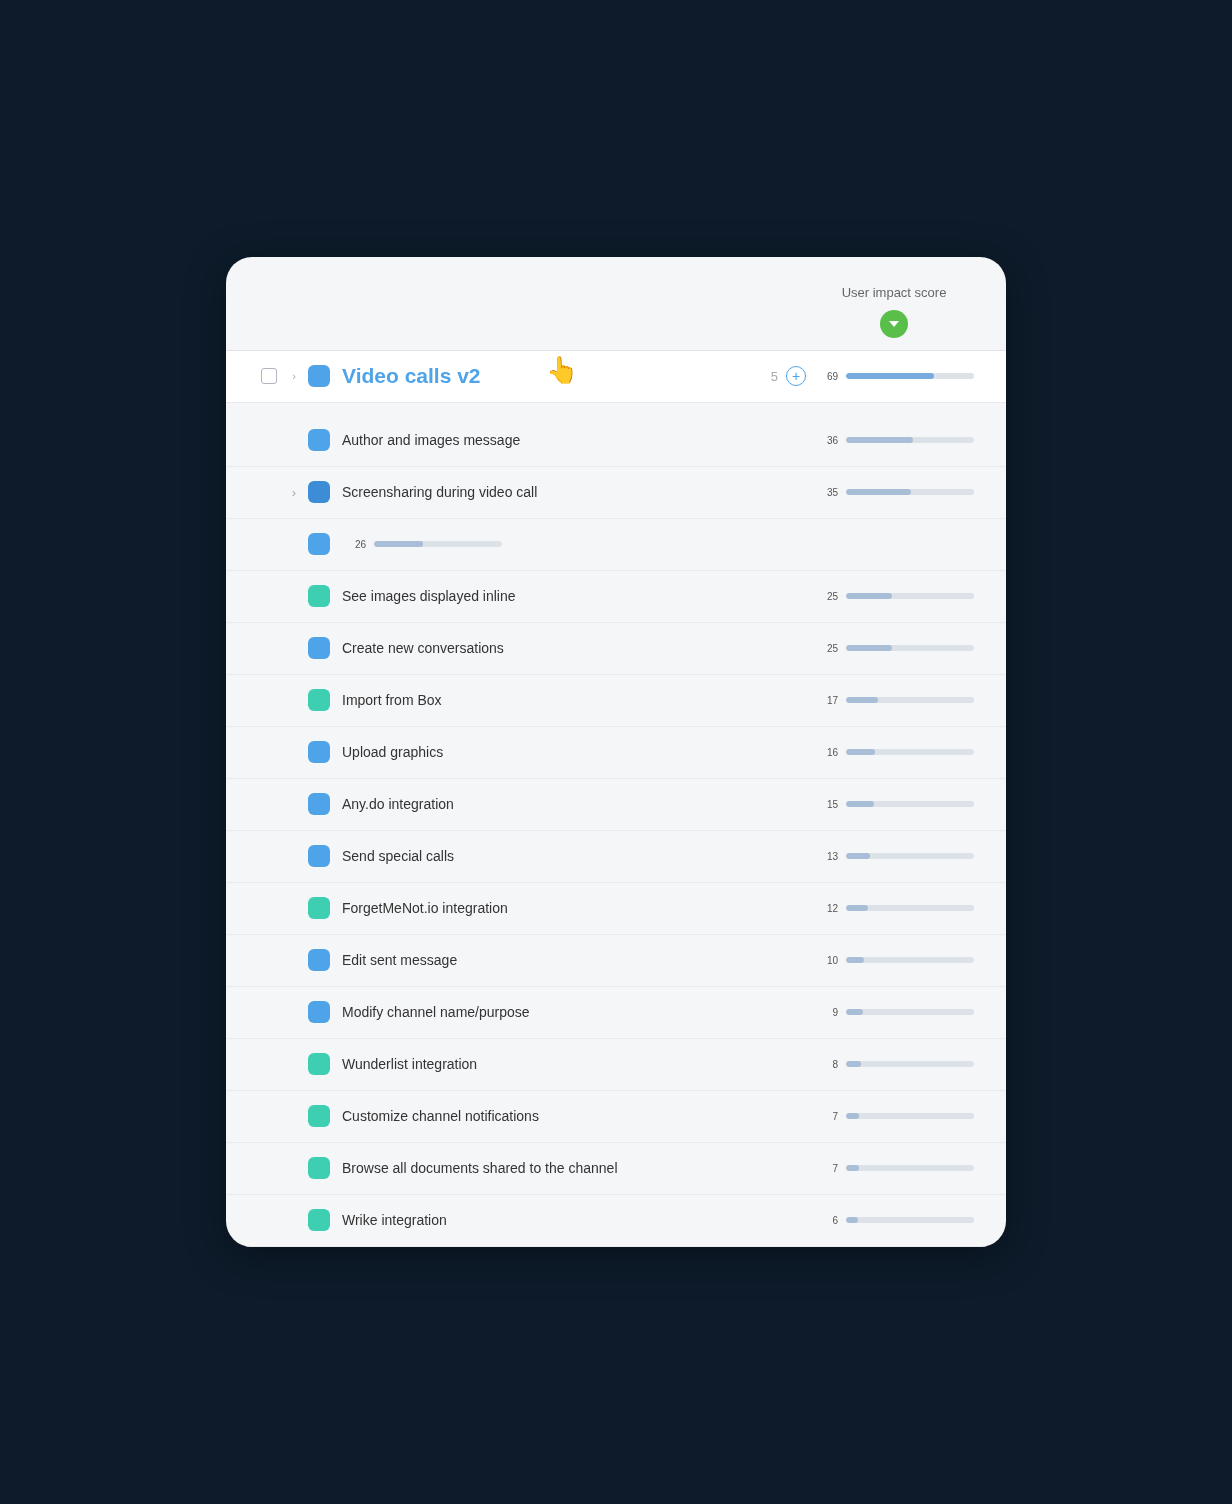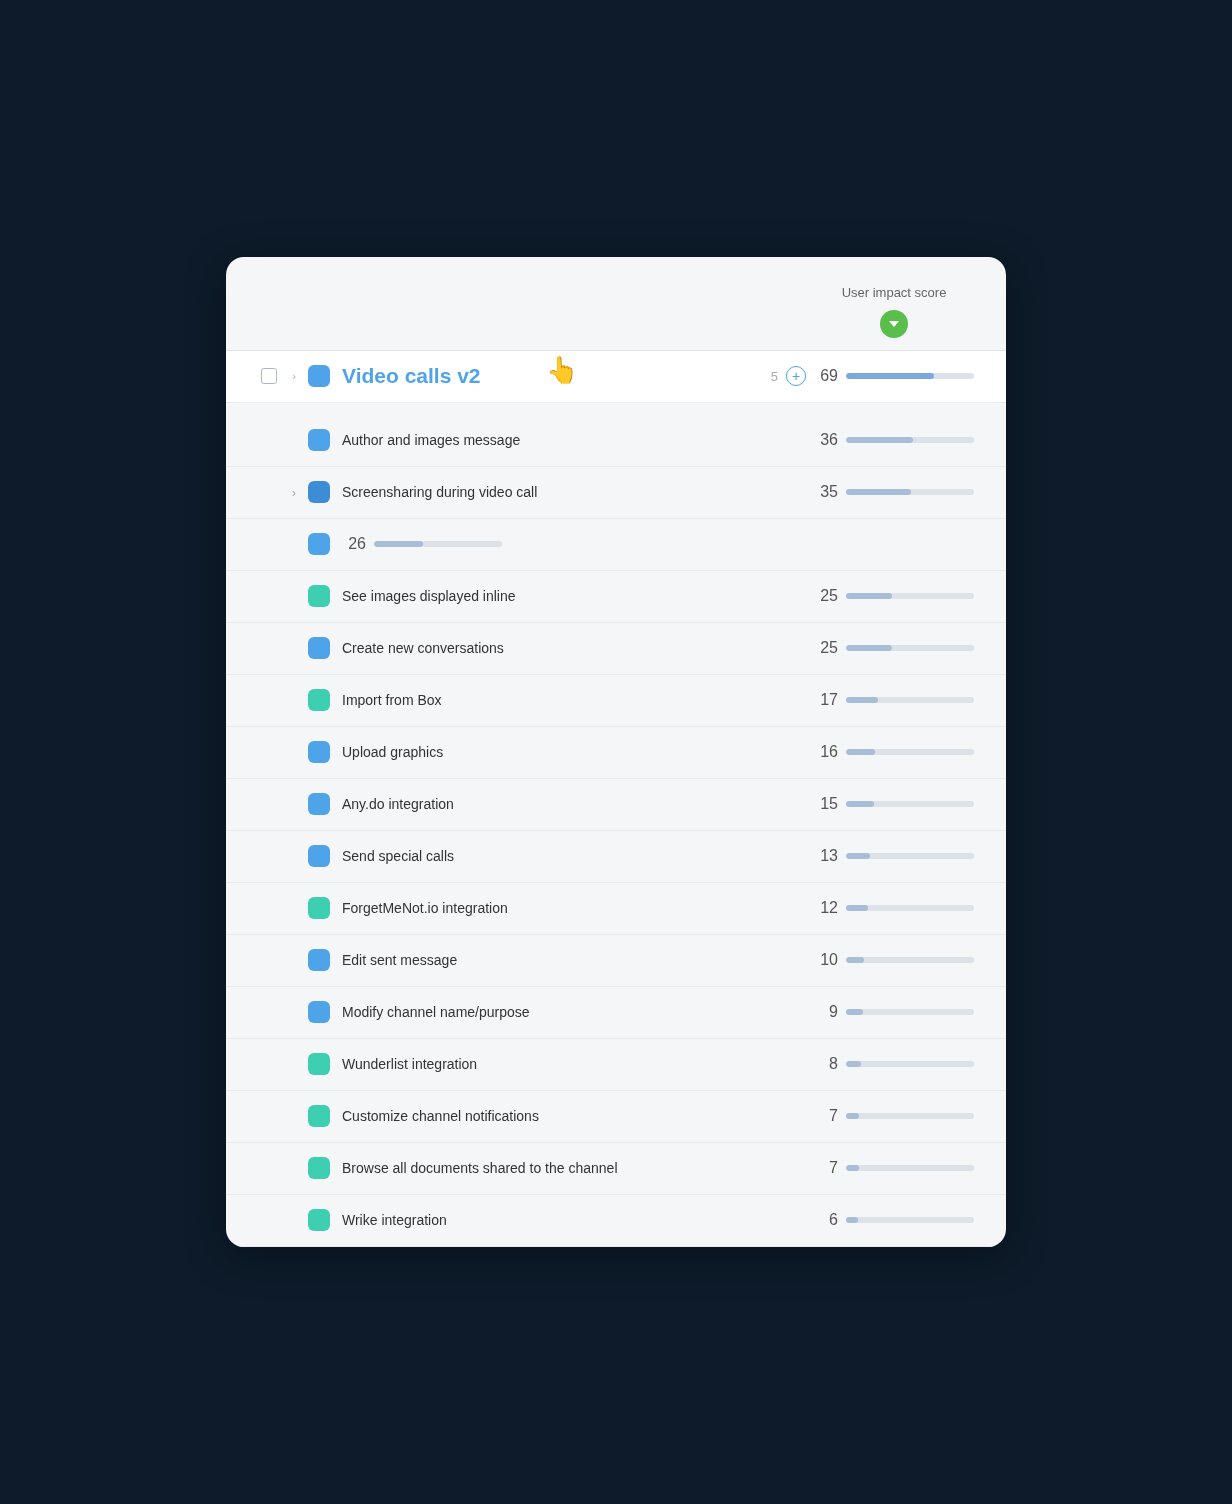--- a/index.html
+++ b/index.html
@@ -6,21 +6,21 @@
     body {
       background: #0d1b2a;
       display: flex;
       justify-content: center;
       align-items: center;
       min-height: 100vh;
       font-family: -apple-system, BlinkMacSystemFont, 'Segoe UI', sans-serif;
     }
     .card {
       background: #f5f6f8;
-      border-radius: 18px;
+      border-radius: 26px;
       width: 780px;
       padding: 0;
       overflow: hidden;
       box-shadow: 0 8px 40px rgba(0,0,0,0.35);
     }
     .header-row {
       display: flex;
       align-items: flex-end;
       padding: 28px 32px 0 32px;
       border-bottom: 1px solid #e0e2e6;
@@ -138,21 +138,21 @@
       margin-right: 8px;
     }
     .score-col {
       width: 160px;
       display: flex;
       align-items: center;
       gap: 8px;
       flex-shrink: 0;
     }
     .score-num {
-      font-size: 16px;
+      font-size: 10px;
       color: #555;
       text-align: right;
       min-width: 24px;
     }
     .score-bar-track {
       flex: 1;
       height: 6px;
       background: #dde1e8;
       border-radius: 3px;
       overflow: hidden;

